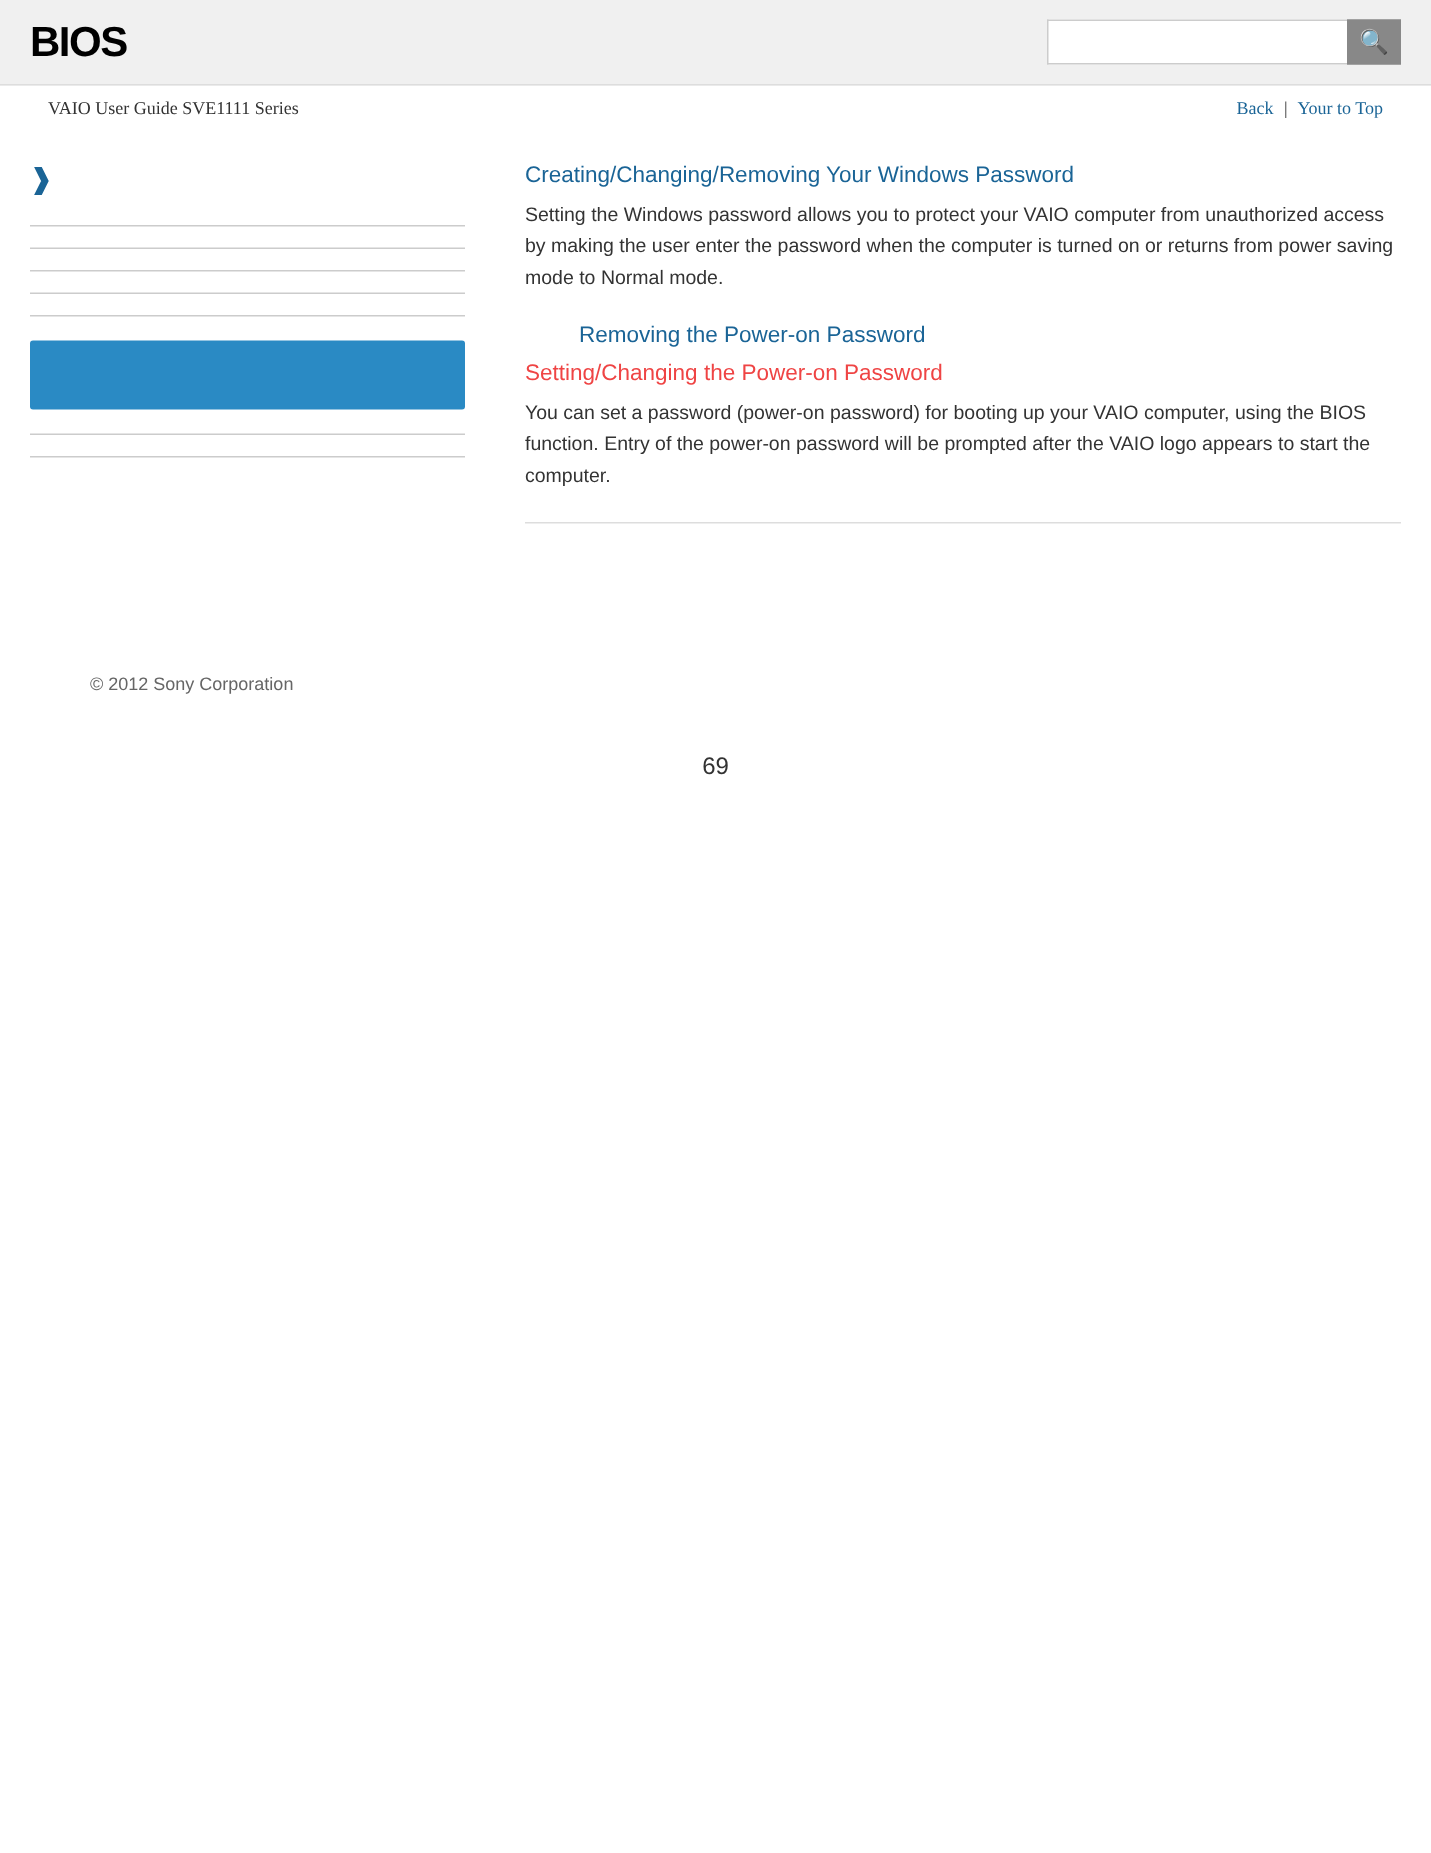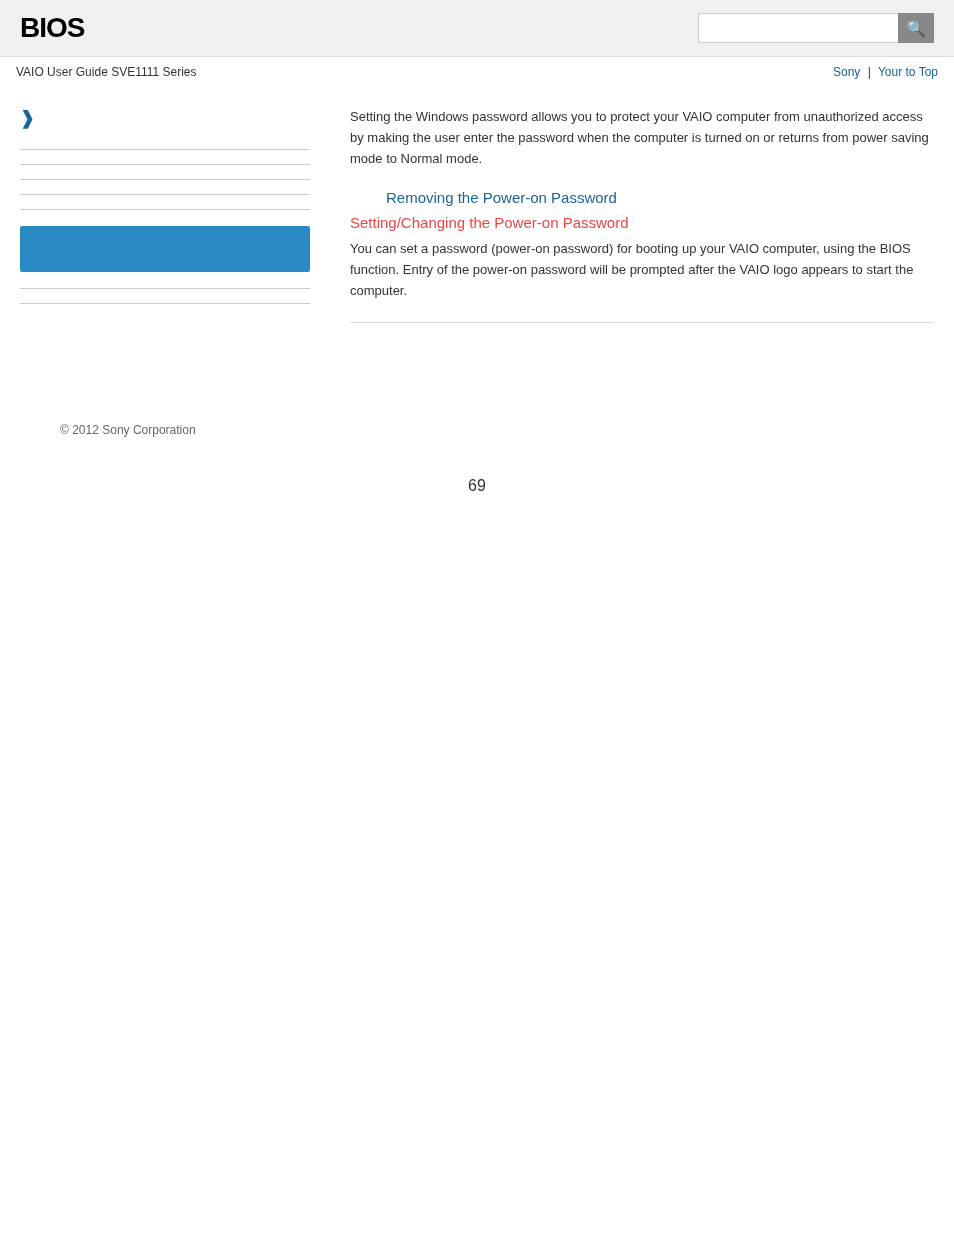--- a/index.html
+++ b/index.html
@@ -59,26 +59,27 @@
       cursor: pointer;
       display: flex;
       align-items: center;
       justify-content: center;
       color: white;
       font-size: 16px;
     }
 
     
     .sub-header {
-      padding: 8px 16px;
+      padding: 8px 32px;
       display: flex;
       align-items: center;
       justify-content: space-between;
       font-size: 12px;
       color: #333;
+      font-family: Liberation Serif, serif;
     }
 
     .sub-header-title {
       color: #333;
     }
 
     .sub-header-nav {
       color: #1a6496;
     }
 
@@ -189,21 +190,21 @@
     <input class="search-input" type="text" style="">
     <button class="search-button">
       <span>🔍</span>
     </button>
   </div>
 </div>
 
 <div class="sub-header">
   <span class="sub-header-title">VAIO User Guide SVE1111 Series</span>
   <div class="sub-header-nav">
-    <a href="#">Sony</a>
+    <a href="#">Back</a>
     <span class="separator">|</span>
     <a href="#">Your to Top</a>
   </div>
 </div>
 
 <div class="main-content">
 
   <div class="sidebar">
     <span class="breadcrumb-arrow">❱</span>
 
@@ -216,20 +217,21 @@
 
     <div class="sidebar-blue-box"></div>
 
     <hr class="sidebar-divider">
     <hr class="sidebar-divider">
   </div>
 
   <div class="content-area">
 
     <div>
+      <div class="article-title" style="color:#1a6496;">Creating/Changing/Removing Your Windows Password</div>
       <p class="article-text">Setting the Windows password allows you to protect your VAIO computer from unauthorized access by making the user enter the password when the computer is turned on or returns from power saving mode to Normal mode.</p>
     </div>
 
     <div>
       <div class="article-title" style="color:#1a6496;margin-left:36px;">Removing the Power-on Password</div>
     </div>
 
     <div>
       <div class="article-title" style="color:#ef4444;">Setting/Changing the Power-on Password</div>
       <p class="article-text">You can set a password (power-on password) for booting up your VAIO computer, using the BIOS function. Entry of the power-on password will be prompted after the VAIO logo appears to start the computer.</p>

